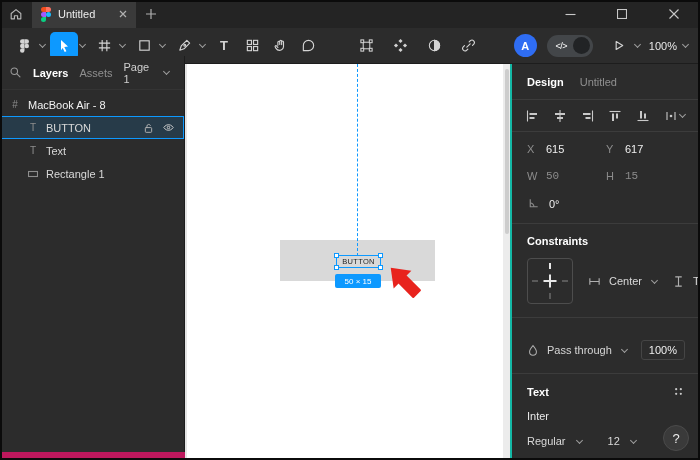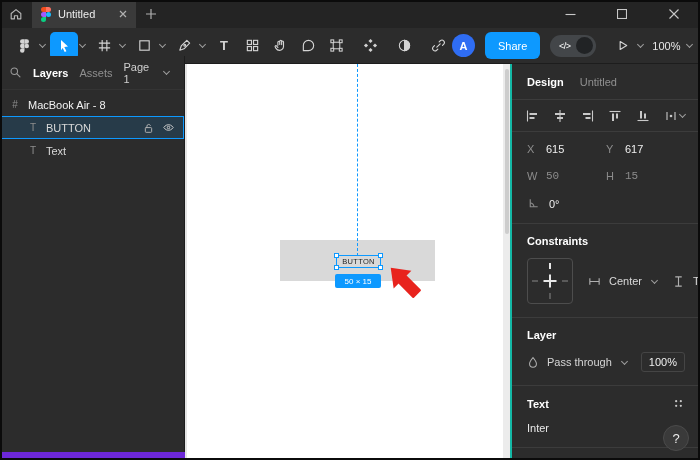--- a/index.html
+++ b/index.html
@@ -1,17 +1,17 @@
 <!DOCTYPE html>
 <html><head>
 <meta charset="utf-8">
 <style>
   * { margin:0; padding:0; box-sizing:border-box; }
   html,body { width:700px; height:460px; background:#000; font-family:"Liberation Sans", sans-serif; }
-  .window { position:relative; width:700px; height:460px; background:#6d28d9; overflow:hidden; }
+  .window { position:relative; width:700px; height:460px; background:#be185d; overflow:hidden; }
   .frame-border { position:absolute; inset:0; border:2px solid #0b0b0b; pointer-events:none; z-index:99; }
 
   
   .titlebar { position:absolute; top:0; left:0; width:100%; height:28px; background:#242424; display:flex; align-items:stretch; }
   .tb-home { width:32px; display:flex; align-items:center; justify-content:center; }
   .tb-tab { width:104px; background:#3a3a3a; display:flex; align-items:center; gap:7px; padding:0 9px; }
   .tab-title { font-size:11px; color:#ececec; flex:1; white-space:nowrap; overflow:hidden; }
   .tb-newtab { width:30px; display:flex; align-items:center; justify-content:center; }
   .tb-spacer { flex:1; }
   .winctl { width:52px; display:flex; align-items:center; justify-content:center; }
@@ -239,21 +239,20 @@
         <svg width="15" height="15" viewBox="0 0 16 16" fill="none" stroke="#d4d4d4" stroke-width="1.2" stroke-linecap="round">
             <path d="M6.2 9.8 9.8 6.2"></path>
             <path d="M8.7 4.2 10 2.9a2.55 2.55 0 0 1 3.6 3.6L12.3 7.8"></path>
             <path d="M7.3 11.8 6 13.1a2.55 2.55 0 0 1-3.6-3.6L3.7 8.2"></path>
           </svg>
       </button>
     </div>
 
     <div class="tools-right">
       <div class="avatar">A</div>
-      <button class="share">Share</button>
       <div class="devtoggle">
         <span class="dev-label">&lt;/&gt;</span>
         <span class="dev-knob"></span>
       </div>
       <div class="tpair">
         <button class="tbtn">
           <svg width="15" height="15" viewBox="0 0 16 16" fill="none" stroke="#d4d4d4" stroke-width="1.2" stroke-linejoin="round">
               <path d="M5.5 3.8v8.4L12.5 8Z"></path>
             </svg>
         </button>
@@ -294,20 +293,28 @@
             </svg>
           <svg width="13" height="11" viewBox="0 0 16 14" fill="none" stroke="#cfcfcf" stroke-width="1.2">
               <path d="M2 7s2.2-3.6 6-3.6S14 7 14 7s-2.2 3.6-6 3.6S2 7 2 7Z"></path>
               <circle cx="8" cy="7" r="1.6"></circle>
             </svg>
         </span>
       </div>
       <div class="layer-row child">
         <span class="licon">T</span>
         <span class="lname">Text</span>
+      </div>
+      <div class="layer-row child">
+        <span class="licon">
+          <svg width="10" height="8" viewBox="0 0 10 8" fill="none" stroke="#8d8d8d" stroke-width="1.1">
+              <rect x="0.5" y="1.5" width="9" height="5"></rect>
+            </svg>
+        </span>
+        <span class="lname">Rectangle 1</span>
       </div>
     </div>
   </aside>
 
   <main class="canvas">
     <div class="artboard"></div>
     <div class="gray-rect"></div>
     <div class="guide"></div>
     <div class="selection">
       <span class="sel-text">BUTTON</span>
@@ -429,21 +436,20 @@
                 <path d="M3.5 2h7M7 2v10M3.5 12h7"></path>
               </svg>
             <span>Top</span>
             <span class="chev"></span>
           </div>
         </div>
       </div>
     </div>
 
     <div class="rp-sec">
-      <div class="sec-title">Layer</div>
       <div class="layer-ctl">
         <svg width="12" height="13" viewBox="0 0 14 15" fill="none" stroke="#b0b0b0" stroke-width="1.2">
             <path d="M7 1.8C7 1.8 3 6.3 3 9a4 4 0 0 0 8 0C11 6.3 7 1.8 7 1.8Z"></path>
           </svg>
         <span>Pass through</span>
         <span class="chev"></span>
         <span class="opacity">100%</span>
       </div>
     </div>
 
@@ -453,19 +459,29 @@
         <svg width="13" height="13" viewBox="0 0 14 14" fill="#c9c9c9">
             <circle cx="4.5" cy="4.5" r="1.2"></circle>
             <circle cx="9.5" cy="4.5" r="1.2"></circle>
             <circle cx="4.5" cy="9.5" r="1.2"></circle>
             <circle cx="9.5" cy="9.5" r="1.2"></circle>
           </svg>
       </div>
       <div class="font-row">
         <span>Inter</span>
       </div>
+      <div class="font-row2">
+        <div class="fdrop">
+          <span>Regular</span>
+          <span class="chev"></span>
+        </div>
+        <div class="fdrop">
+          <span>12</span>
+          <span class="chev"></span>
+        </div>
+      </div>
     </div>
 
     <div class="help">?</div>
   </aside>
 
   <div class="frame-border"></div>
 </div>
 
 </body></html>

